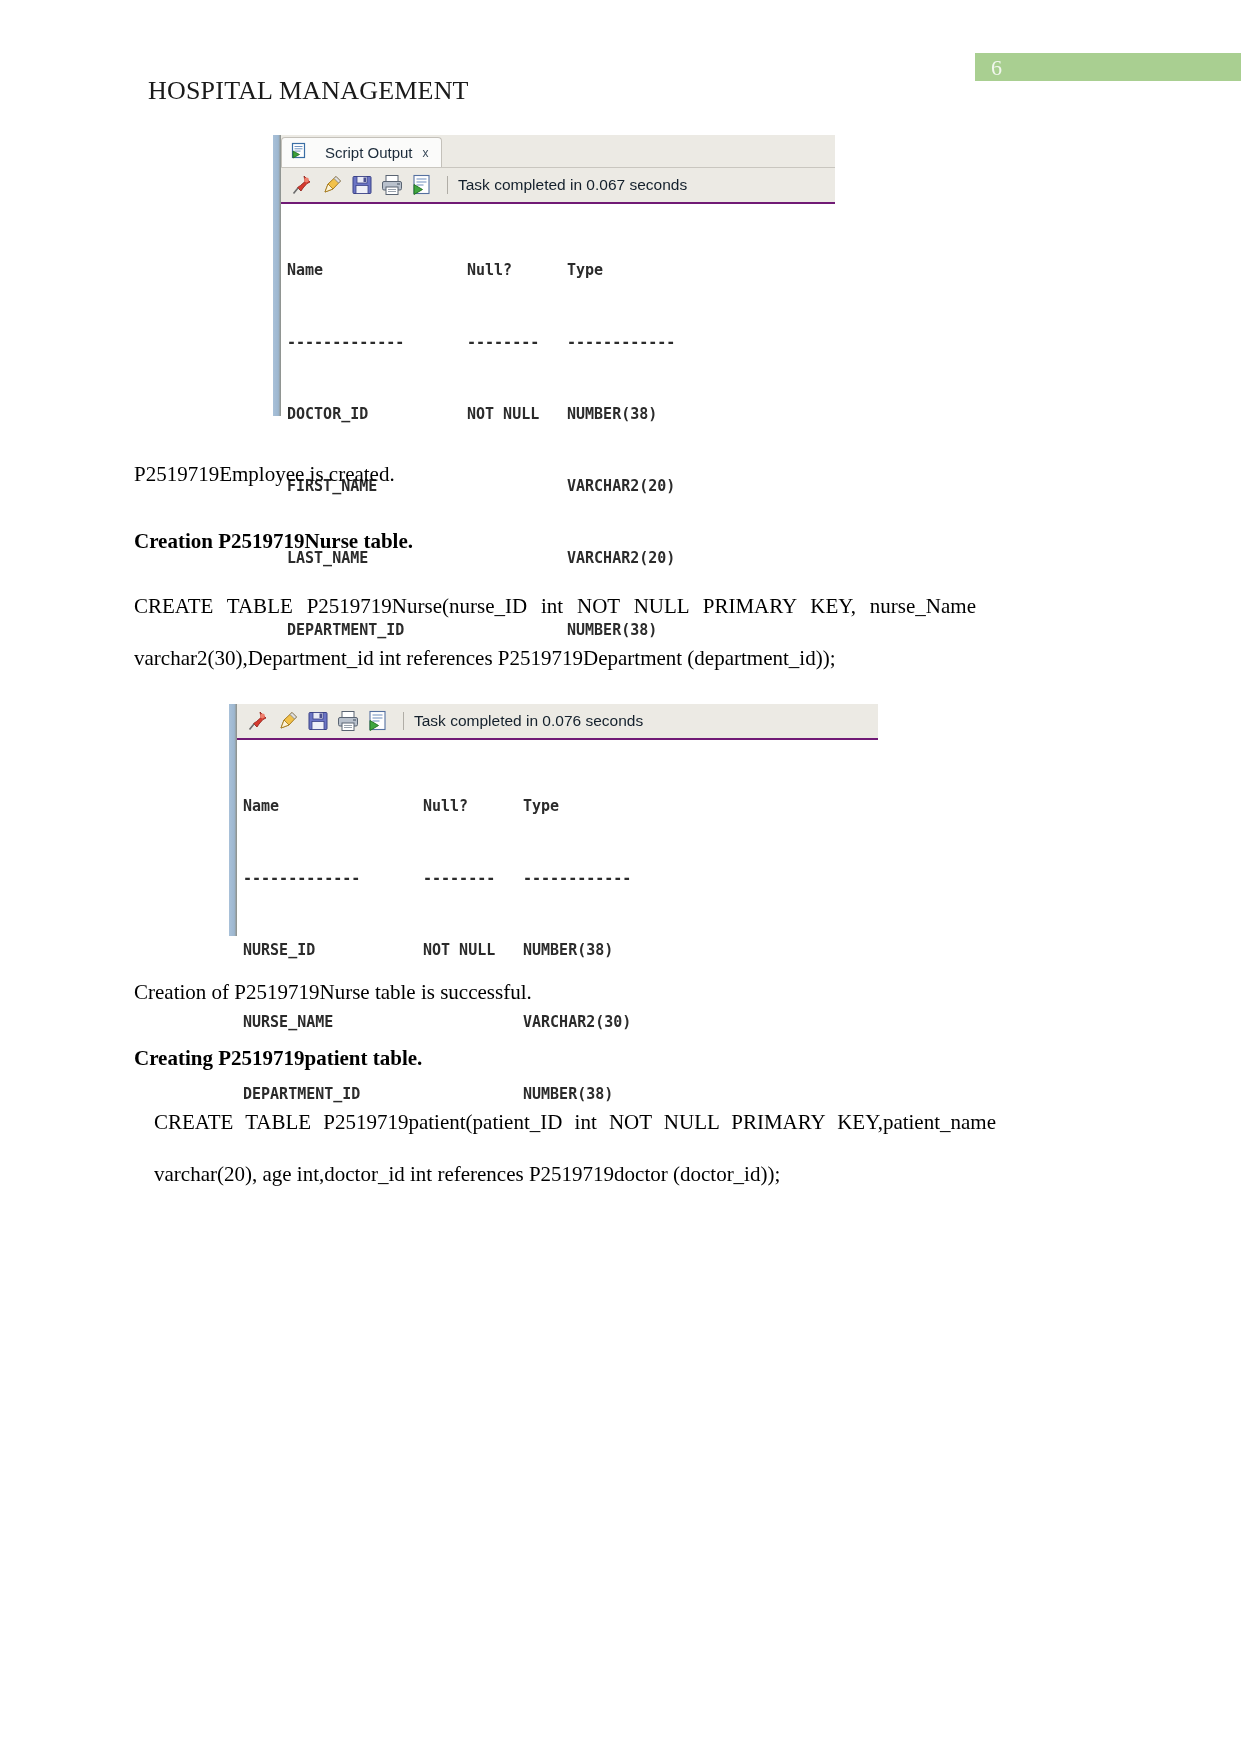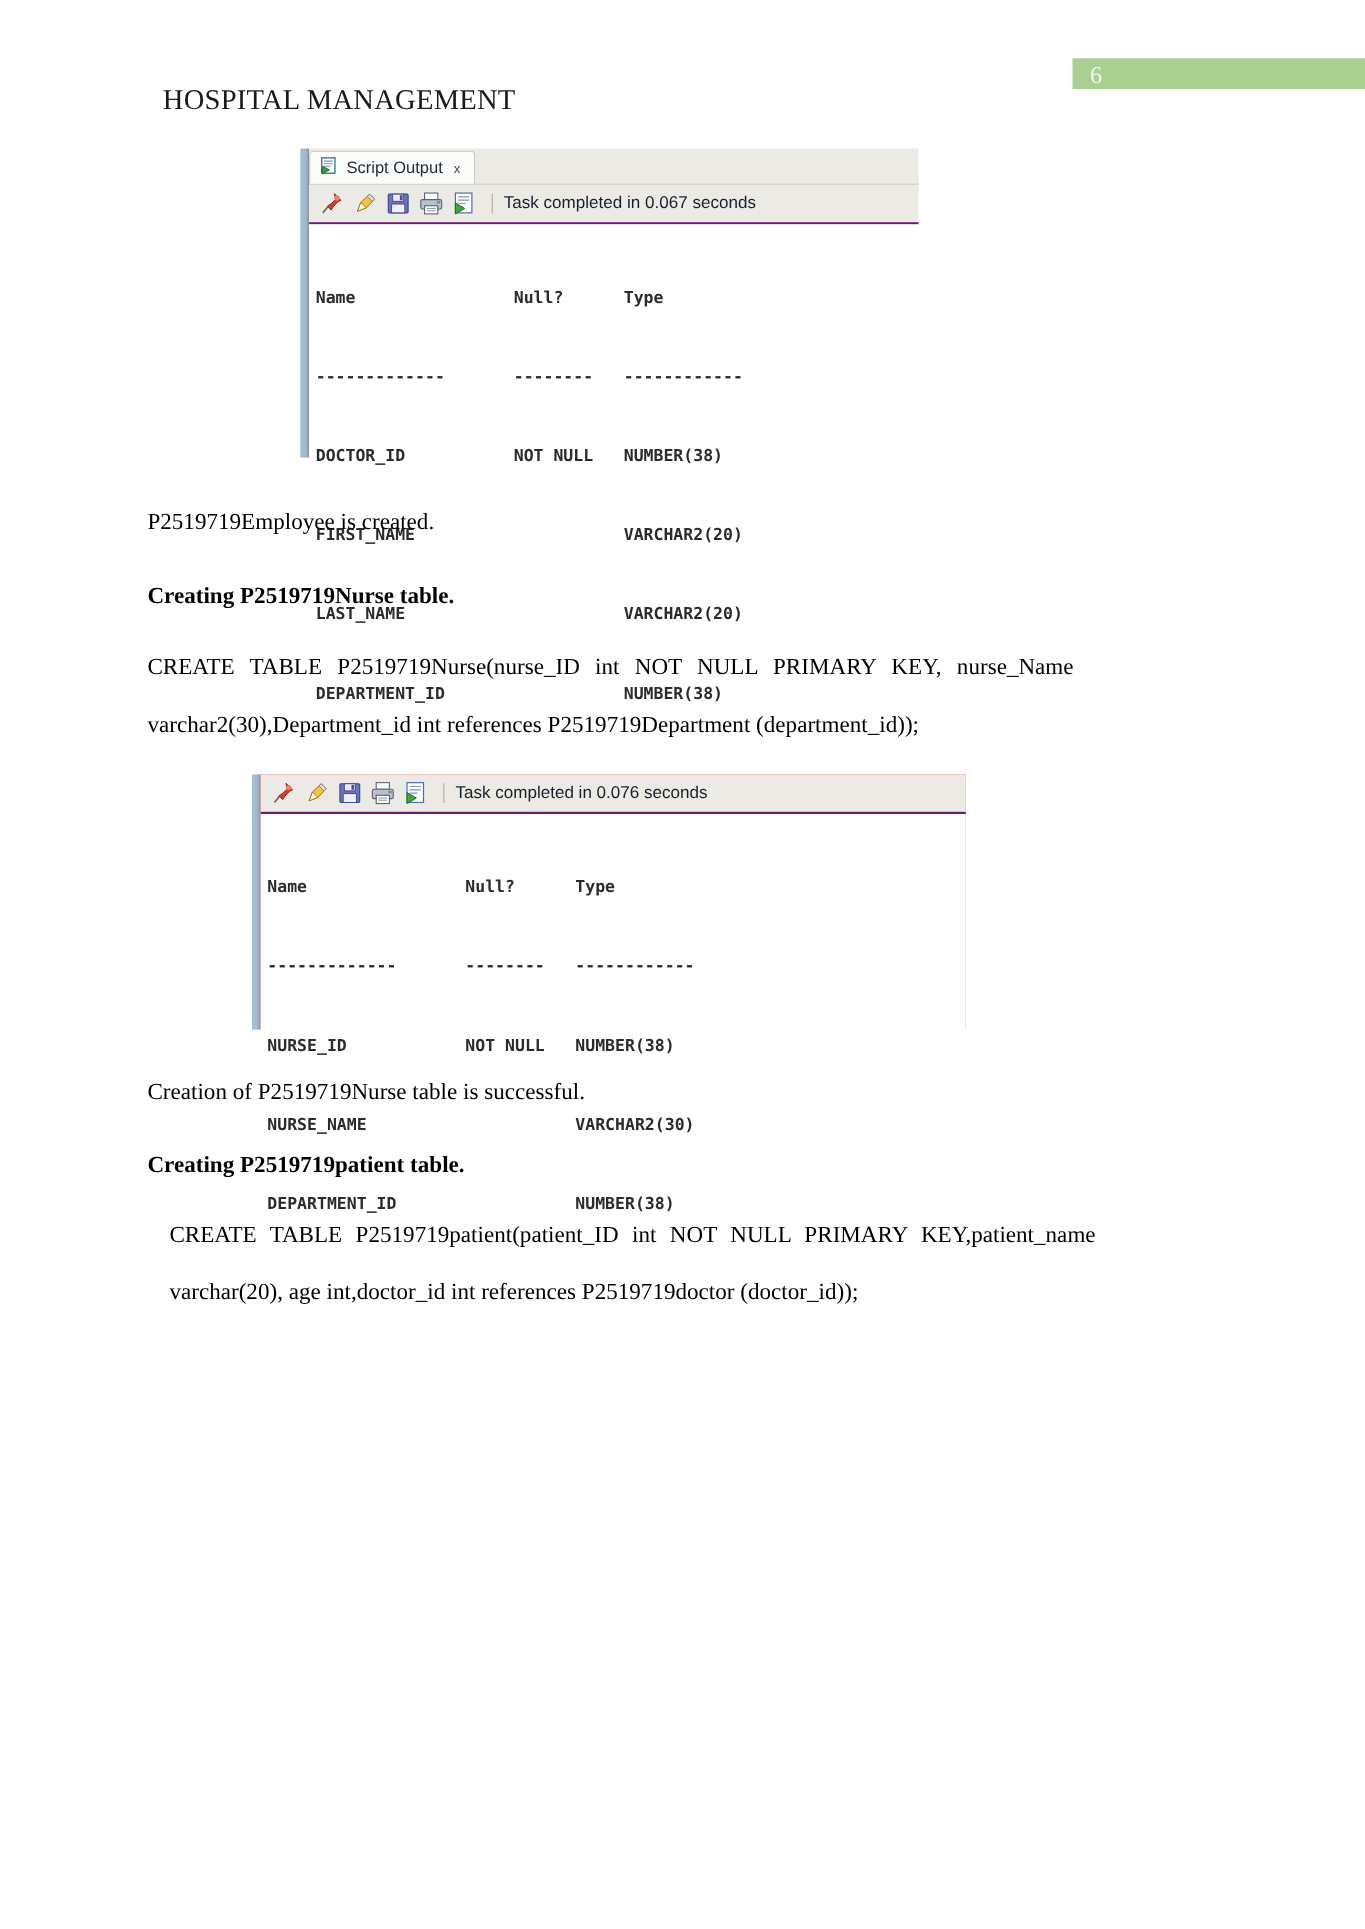--- a/index.html
+++ b/index.html
@@ -113,21 +113,21 @@
     background: #fbfbfa;
     border: 1px solid #c4c1ba;
     border-bottom: none;
     border-radius: 4px 4px 0 0;
     box-sizing: border-box;
   }
   .tab-label {
     font-family: "Liberation Sans", sans-serif;
     font-size: 15px;
     color: #1c2b3a;
-    margin-left: 8px;
+    margin-left: 18px;
     white-space: nowrap;
   }
   .tab-close {
     font-family: "Liberation Sans", sans-serif;
     font-size: 12px;
     color: #3a4a5a;
     margin-left: 10px;
     line-height: 1;
   }
 
@@ -188,21 +188,21 @@
   }
   #panel-doctor .panel-inner { background: #ffffff; }
 
   
   #panel-nurse {
     left: 228px;
     top: 604px;
     width: 650px;
     height: 232px;
   }
-  #panel-nurse .panel-inner { background: #ef4444; }
+  #panel-nurse .panel-inner { background: #f0abfc; }
 </style>
 </head>
 <body>
 
 <div class="page-header">
   <div class="header-title">HOSPITAL MANAGEMENT</div>
   <div class="page-number-badge">
     <span class="num">6</span>
   </div>
 </div>
@@ -282,21 +282,21 @@
         <span class="out-line"><span class="col-name">FIRST_NAME</span><span class="col-null"></span><span class="col-type">VARCHAR2(20)</span></span>
         <span class="out-line"><span class="col-name">LAST_NAME</span><span class="col-null"></span><span class="col-type">VARCHAR2(20)</span></span>
         <span class="out-line"><span class="col-name">DEPARTMENT_ID</span><span class="col-null"></span><span class="col-type">NUMBER(38)</span></span>
       </div>
 
     </div>
   </div>
 
   <div class="para" style="top:348px;">P2519719Employee is created.</div>
 
-  <div class="para bold" style="top:415px;">Creating P2519719Nurse table.</div>
+  <div class="para bold" style="top:415px;">Creation P2519719Nurse table.</div>
 
   <div class="para justify" style="top:480px; width:842px;">CREATE TABLE P2519719Nurse(nurse_ID int NOT NULL PRIMARY KEY,  nurse_Name varchar2(30),Department_id int references P2519719Department (department_id));</div>
 
   <div class="script-panel" id="panel-nurse">
     <div class="panel-leftbar"></div>
     <div class="panel-inner">
 
       <div class="toolbar">
         <div class="tool-icon">
           <svg width="26" height="26" viewBox="0 0 26 26">

